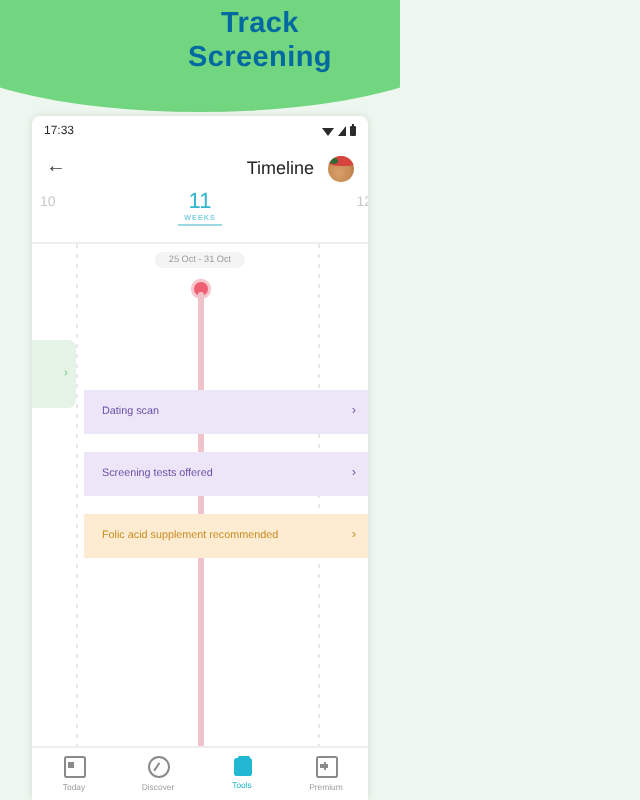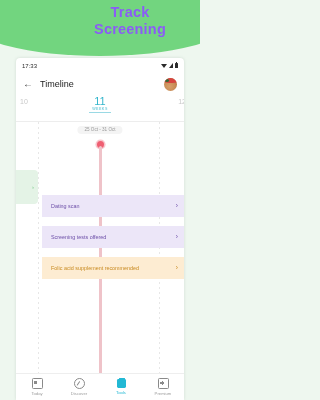--- a/index.html
+++ b/index.html
@@ -13,21 +13,21 @@
   
   .banner{
     position:absolute;top:0;left:-30px;width:260px;height:56px;
     background:#72d57f;
     border-bottom-left-radius:50% 34px;
     border-bottom-right-radius:50% 34px;
     z-index:2;
   }
   .banner-text{
     position:absolute;top:4px;left:0;width:260px;
-    text-align:center;color:#8b5cf6;font-weight:bold;
+    text-align:center;color:#0369a1;font-weight:bold;
     font-size:14.5px;line-height:16.5px;letter-spacing:.2px;
     z-index:3;
   }
 
   
   .phone{
     position:absolute;left:16px;top:58px;width:168px;height:342px;
     background:#ffffff;border-top-left-radius:4px;border-top-right-radius:4px;
     overflow:hidden;z-index:4;
     box-shadow:0 0 3px rgba(120,140,125,.25);
@@ -42,21 +42,21 @@
   .ic-wifi{width:0;height:0;border-left:3.2px solid transparent;border-right:3.2px solid transparent;border-top:4.4px solid #2b2b2b;}
   .ic-sig{width:0;height:0;border-left:4.6px solid transparent;border-bottom:5px solid #2b2b2b;}
   .ic-bat{width:3px;height:5.6px;background:#2b2b2b;border-radius:.6px;position:relative;}
   .ic-bat:after{content:"";position:absolute;top:-1.1px;left:.7px;width:1.6px;height:.9px;background:#2b2b2b;}
 
   
   .appbar{
     height:22px;display:flex;align-items:center;padding:0 7px;gap:7px;background:#fff;
   }
   .back-arrow{font-size:10px;color:#3c3c3c;line-height:1;}
-  .appbar-title{font-size:9px;color:#232323;flex:1;}
+  .appbar-title{font-size:9px;color:#232323;flex:1;text-align:right;}
   .avatar{
     width:13px;height:13px;border-radius:50%;
     background:radial-gradient(circle at 42% 64%,#d7a06a 0%,#c98d57 48%,#b87b46 70%),#c08a55;
     position:relative;overflow:hidden;flex:none;
   }
   .avatar:before{
     content:"";position:absolute;left:-1px;top:-1.5px;width:16px;height:7px;
     background:#d6443f;border-radius:50% 50% 40% 40%;
   }
   .avatar:after{

